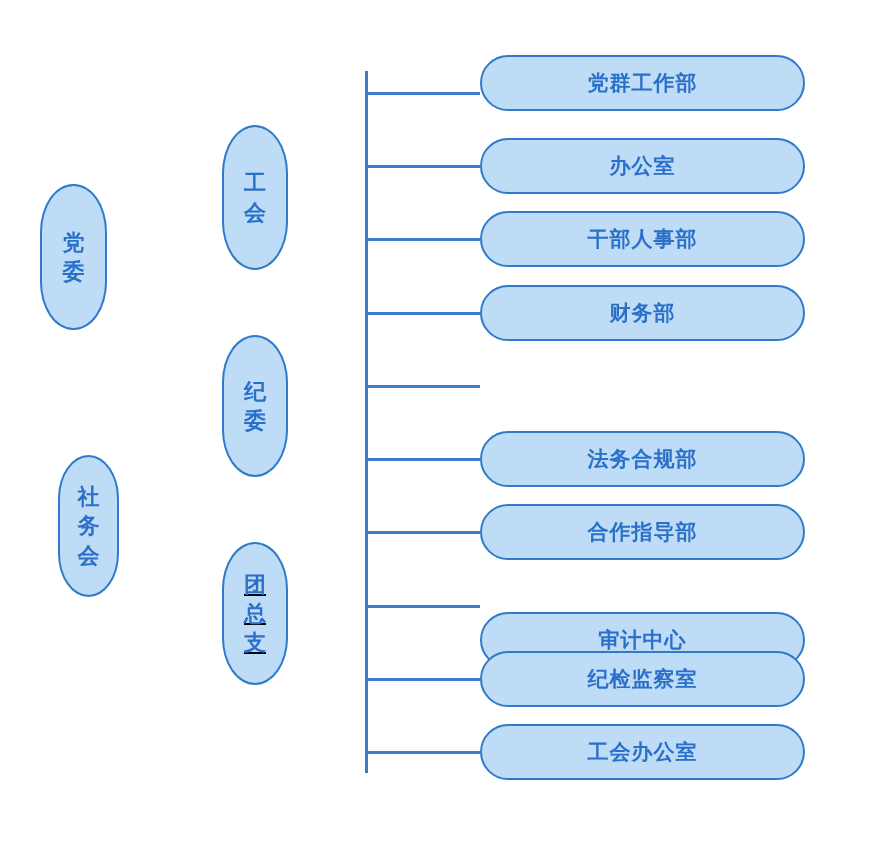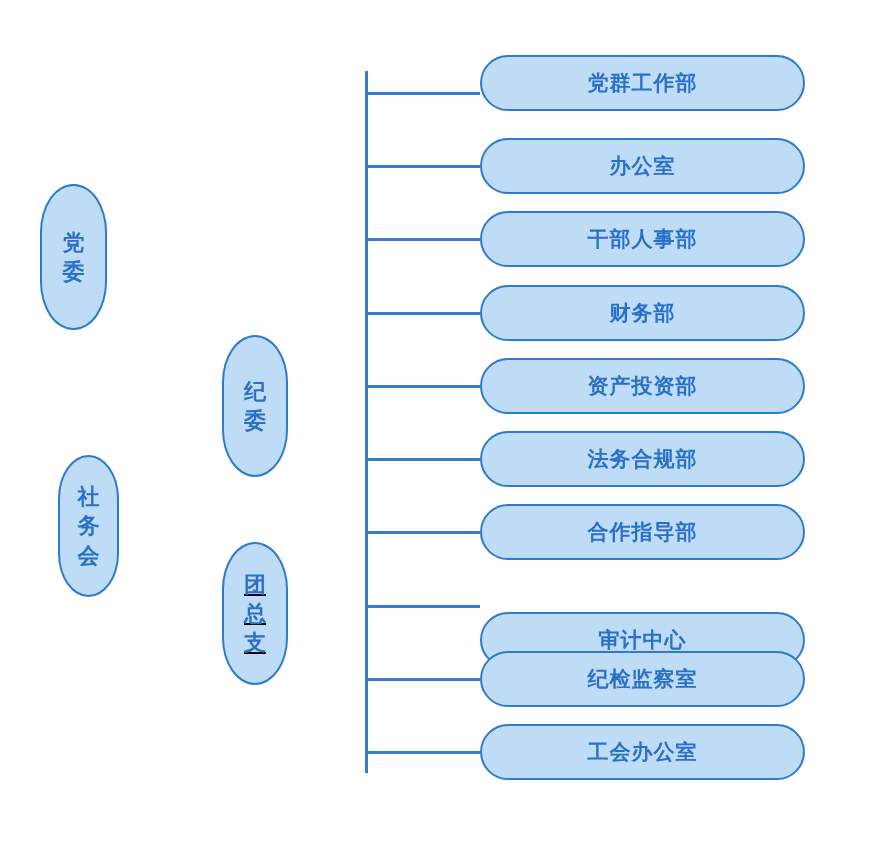--- a/index.html
+++ b/index.html
@@ -77,20 +77,23 @@
 
 <div class="canvas">
 
   <div class="oval" style="left:40px; top:184px; width:67px; height:146px; border-radius:33px/48px;">
     <span class="vlabel">党委</span>
   </div>
   <div class="oval" style="left:58px; top:455px; width:61px; height:142px; border-radius:33px/47px;">
     <span class="vlabel">社务会</span>
   </div>
 
+  <div class="oval" style="left:222px; top:125px; width:66px; height:145px; border-radius:33px/48px;">
+    <span class="vlabel">工会</span>
+  </div>
   <div class="oval" style="left:222px; top:335px; width:66px; height:142px; border-radius:33px/47px;">
     <span class="vlabel">纪委</span>
   </div>
   <div class="oval" style="left:222px; top:542px; width:66px; height:143px; border-radius:33px/47px;text-decoration:underline;">
     <span class="vlabel">团总支</span>
   </div>
 
   <div class="trunk"></div>
   <div class="connector" style="top:92px;"></div>
   <div class="connector" style="top:165px;"></div>
@@ -108,23 +111,20 @@
   </div>
   <div class="pill" style="top:138px;">
     <span class="plabel">办公室</span>
   </div>
   <div class="pill" style="top:211px;">
     <span class="plabel">干部人事部</span>
   </div>
   <div class="pill" style="top:285px;">
     <span class="plabel">财务部</span>
   </div>
-  <div class="pill" style="top:358px;">
-    <span class="plabel">资产投资部</span>
-  </div>
   <div class="pill" style="top:504px;">
     <span class="plabel">合作指导部</span>
   </div>
   <div class="pill" style="top:431px;">
     <span class="plabel">法务合规部</span>
   </div>
   <div class="pill" style="top:612px;">
     <span class="plabel">审计中心</span>
   </div>
   <div class="pill" style="top:651px;">

